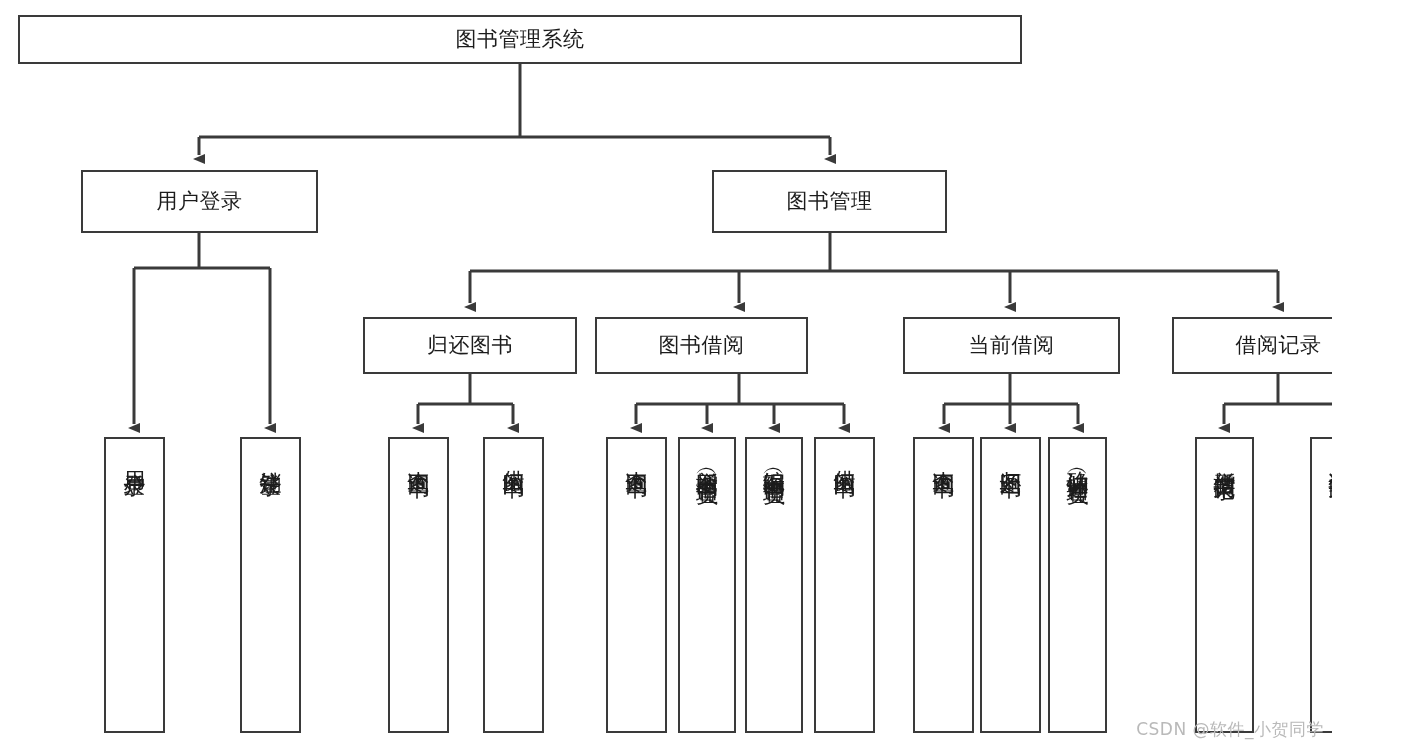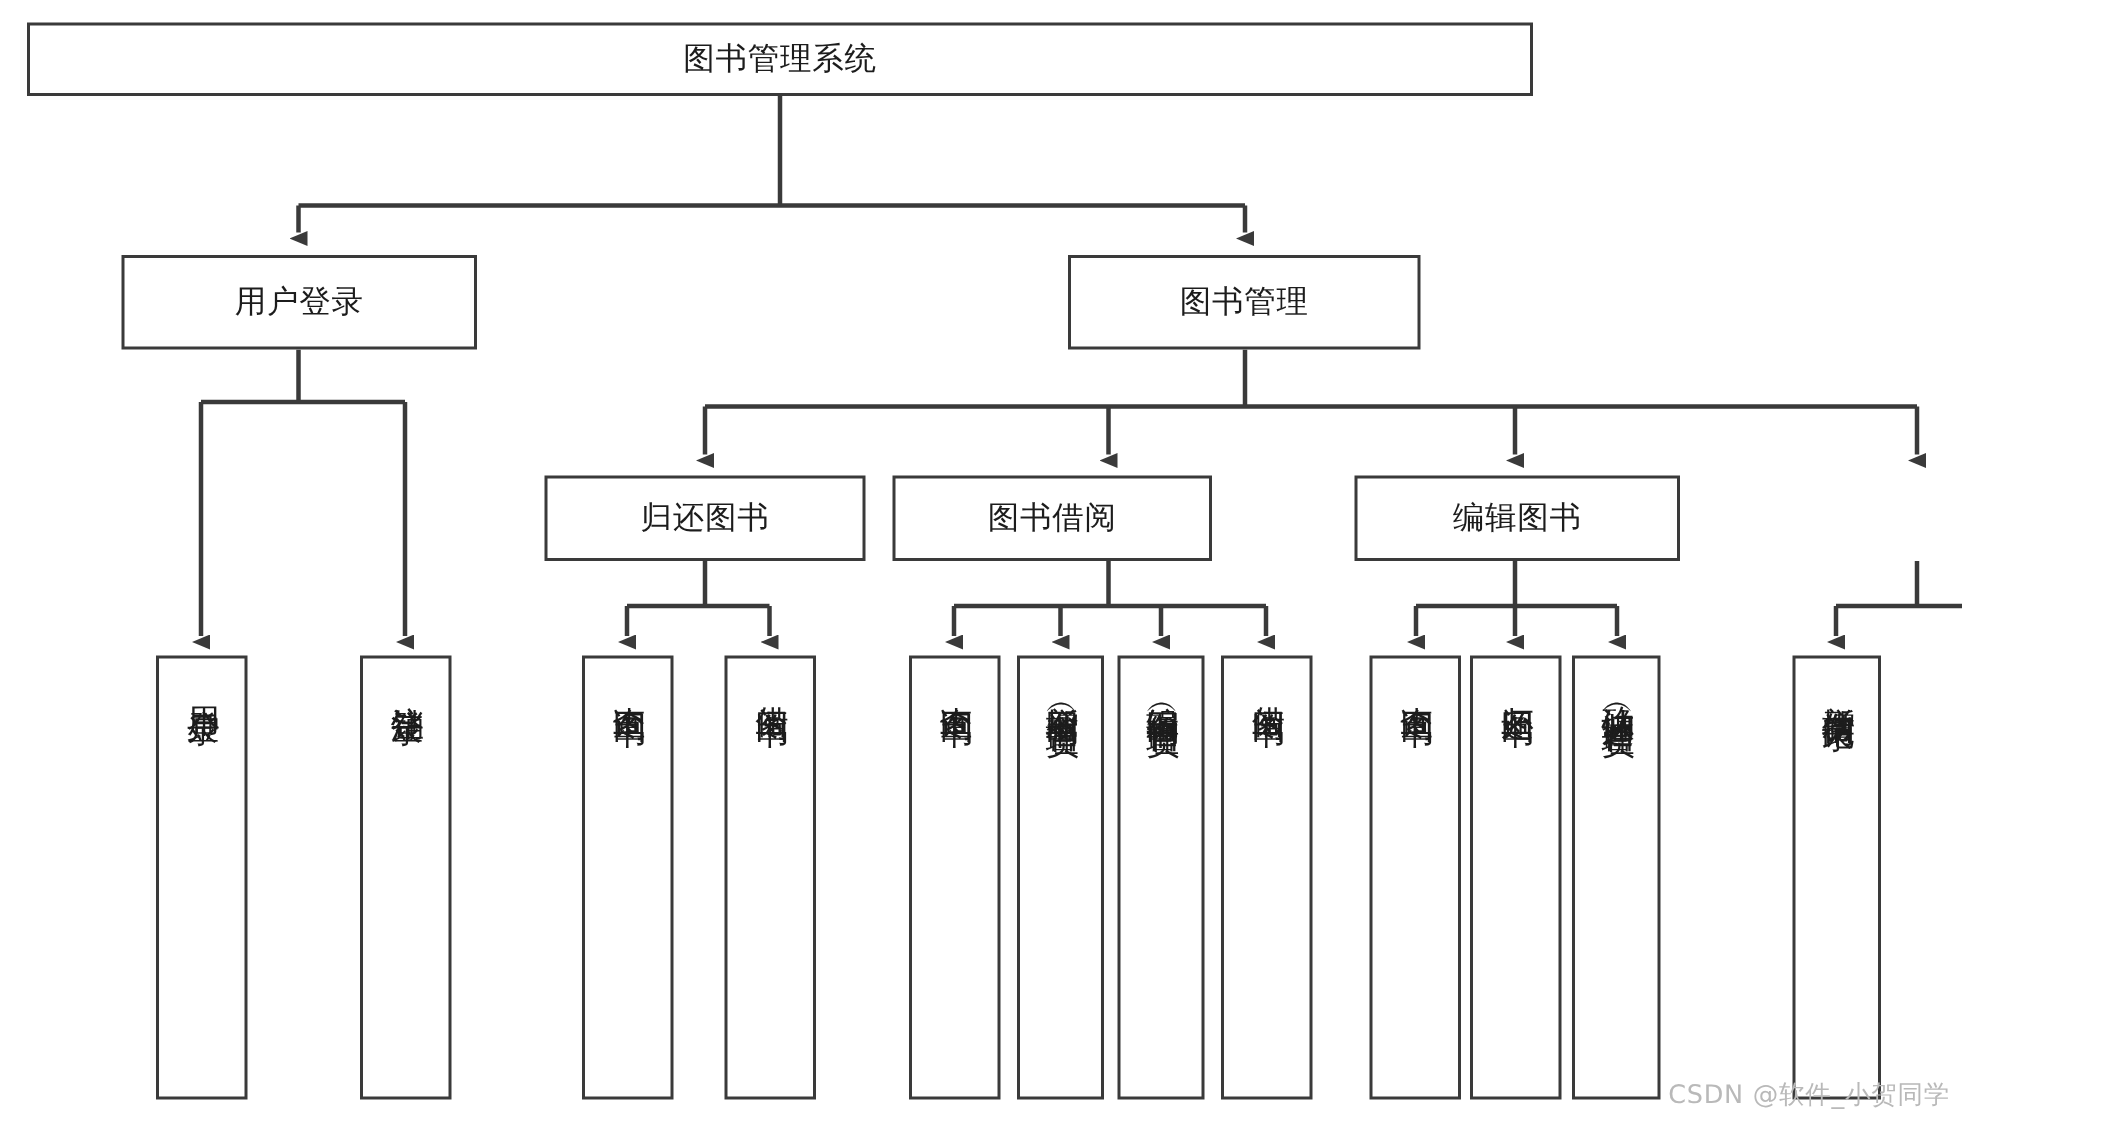--- a/index.html
+++ b/index.html
@@ -9,20 +9,21 @@
   }
   body {
     font-family: "DejaVu Sans", "Liberation Sans", sans-serif;
   }
   #diagram-root {
     position: relative;
     width: 1308px;
     height: 747px;
     background: #ffffff;
     overflow: hidden;
+    padding-left: 24px;
   }
   svg.edges {
     position: absolute;
     left: 0;
     top: 0;
     width: 1405px;
     height: 747px;
   }
   .node {
     position: absolute;
@@ -132,21 +133,24 @@
     <span class="label">图书管理</span>
   </div>
 
   <div class="node horizontal" style="left:363px; top:317px; width:214px; height:57px;">
     <span class="label">归还图书</span>
   </div>
   <div class="node horizontal" style="left:595px; top:317px; width:213px; height:57px;">
     <span class="label">图书借阅</span>
   </div>
   <div class="node horizontal" style="left:903px; top:317px; width:217px; height:57px;">
-    <span class="label">编辑图书</span>
+    <span class="label">当前借阅</span>
+  </div>
+  <div class="node horizontal" style="left:1172px; top:317px; width:213px; height:57px;">
+    <span class="label">借阅记录</span>
   </div>
 
   <div class="node vertical" style="left:104px; top:437px; width:61px; height:296px;">
     <span class="label">用户登录</span>
   </div>
   <div class="node vertical" style="left:240px; top:437px; width:61px; height:296px;">
     <span class="label">注销登录</span>
   </div>
 
   <div class="node vertical" style="left:388px; top:437px; width:61px; height:296px;">

